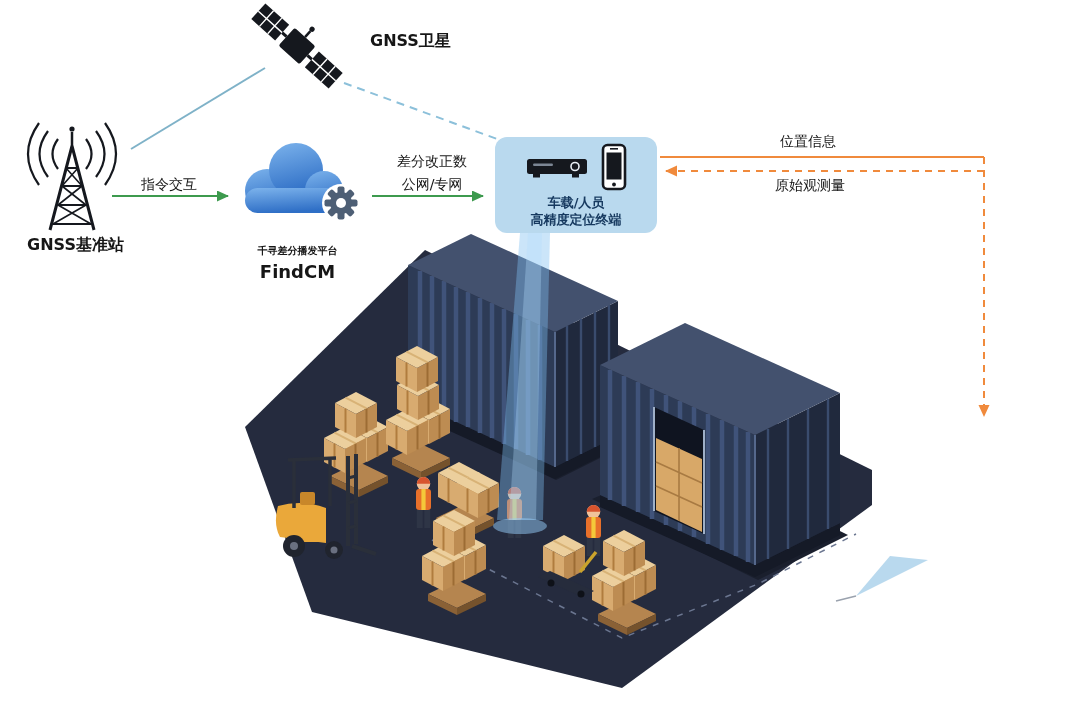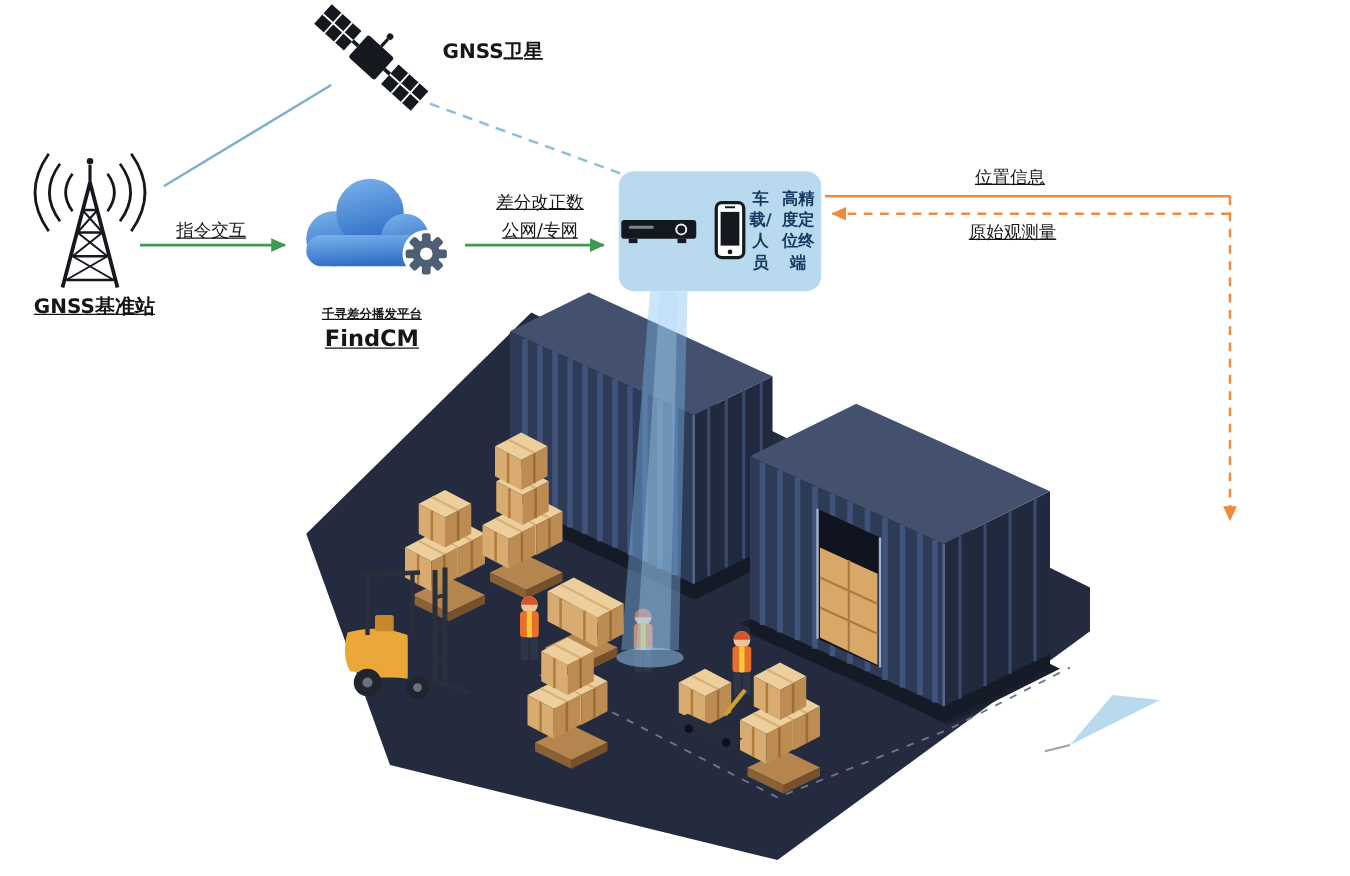--- a/index.html
+++ b/index.html
@@ -3,23 +3,23 @@
 <meta charset="utf-8">
 <style>
   * { margin:0; padding:0; box-sizing:border-box; }
   html,body { background:#ffffff; }
   body { font-family:"DejaVu Sans","Liberation Sans",sans-serif; }
   #app { position:relative; width:1080px; height:701px; background:#fff; overflow:hidden; }
   #scene { position:absolute; left:0; top:0; }
   .label { position:absolute; color:#161616; white-space:nowrap; }
   .node-label { font-weight:bold; font-size:16px; }
   .edge-label { font-size:14px; }
-  .center { text-align:center; white-space:normal;text-decoration:underline; }
+  .center { text-align:center; white-space:normal; }
   .bubble { position:absolute; background:#b9d9ee; border-radius:12px;
-            display:flex; align-items:center; justify-content:center; }
+            display:flex; flex-direction:column; align-items:center; justify-content:center; }
   .bubble-icons { display:flex; align-items:center; gap:12px; margin-bottom:3px; }
   .bubble-line { color:#16395f; font-weight:bold; font-size:13px; line-height:17px; text-align:center; }
   .bubble-line.lg { font-size:15px; line-height:22px; }
 </style>
 </head>
 <body>
 
 <div id="app">
 
 <svg id="scene" width="1080" height="701" viewBox="0 0 1080 701">
@@ -189,21 +189,21 @@
       <polygon points="520,233 550,233 543,520 497,520" fill="rgba(125,190,240,0.40)"></polygon>
       <polygon points="528,233 542,233 536,520 509,520" fill="rgba(180,220,252,0.32)"></polygon>
       <ellipse cx="520" cy="526" rx="27" ry="8" fill="rgba(150,205,250,0.5)"></ellipse>
     </g>
   </g>
 
   <polygon points="890,556 856,596 928,560" fill="#b9d9ee"></polygon>
   <line x1="856" y1="596" x2="836" y2="601" stroke="#9aa2ae" stroke-width="1.5"></line>
 </svg>
 
-<div class="label node-label" style="left:354px;top:31px;">GNSS卫星</div>
+<div class="label node-label" style="left:370px;top:31px;">GNSS卫星</div>
 <div class="label node-label center" style="left:3px;top:235px;width:145px;">GNSS基准站</div>
 <div class="label edge-label center" style="left:113px;top:176px;width:112px;">指令交互</div>
 <div class="label node-label center" style="left:210px;top:244px;width:175px;font-size:10px;">千寻差分播发平台</div>
 <div class="label node-label center" style="left:210px;top:261px;width:175px;font-size:18px;">FindCM</div>
 <div class="label edge-label center" style="left:382px;top:153px;width:100px;">差分改正数</div>
 <div class="label edge-label center" style="left:382px;top:176px;width:100px;">公网/专网</div>
 <div class="label edge-label center" style="left:756px;top:133px;width:104px;">位置信息</div>
 <div class="label edge-label center" style="left:758px;top:177px;width:104px;">原始观测量</div>
 
 <div class="bubble" id="terminal-box" style="left:495px;top:137px;width:162px;height:96px;">

